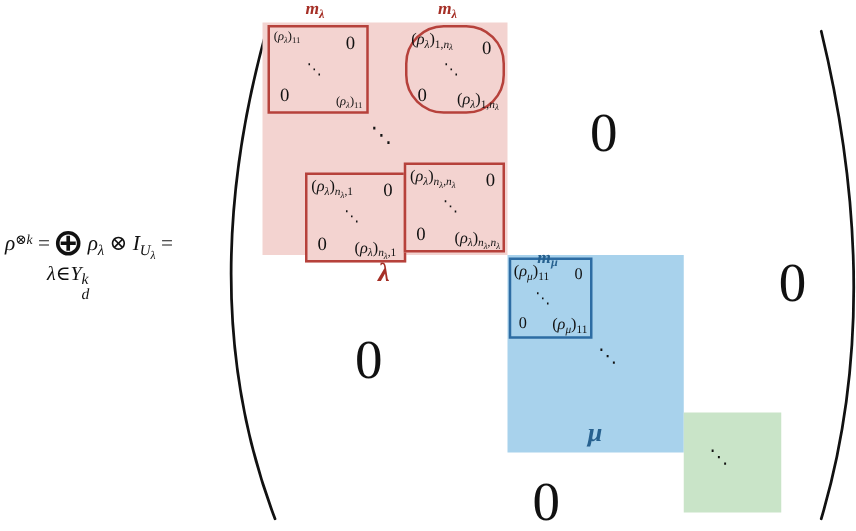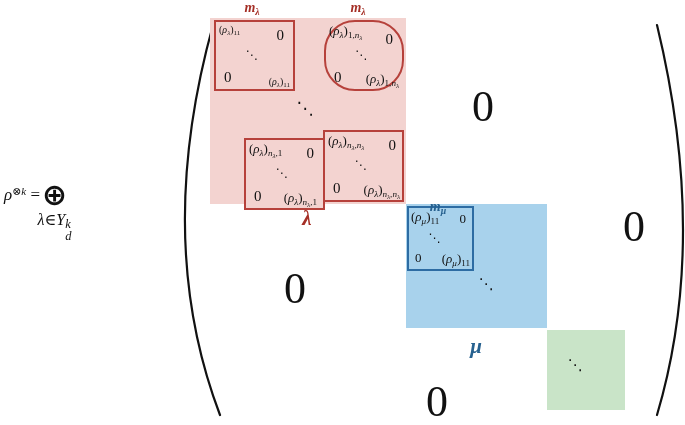--- a/index.html
+++ b/index.html
@@ -16,21 +16,21 @@
   
   .equation{position:absolute;left:4px;top:171px;height:48px;display:flex;align-items:center;white-space:nowrap;font-size:17px;}
   .eqgrp{display:inline-block;}
   .bigop{position:relative;display:inline-block;margin:0 3px 0 2px;text-align:center;}
   .oplus{font-size:30px;line-height:30px;font-weight:bold;font-family:"DejaVu Sans","DejaVu Serif",sans-serif;display:block;}
   .under{position:absolute;top:31px;left:50%;transform:translateX(-50%);font-size:16px;white-space:nowrap;}
   .stack{display:inline-flex;flex-direction:column;align-items:flex-start;font-size:78%;line-height:1;vertical-align:-3px;}
   
   .block{position:absolute;}
   .red-big{left:210px;top:18px;width:196px;height:186px;background:var(--red_fill,#f3d3d0);}
-  .blue-big{left:406px;top:204px;width:141px;height:124px;background:var(--blue_fill,#a8d2ec);}
+  .blue-big{left:406px;top:204px;width:141px;height:158px;background:var(--blue_fill,#a8d2ec);}
   .green-big{left:547px;top:330px;width:78px;height:80px;background:var(--green_fill,#c9e4c8);}
   .sq{position:absolute;background:var(--red_fill,#f3d3d0);}
   .red-sq{border:2px solid var(--red_border,#b6413b);}
   .blue-sq{border:2px solid var(--blue_border,#2d6ca3);background:var(--blue_fill,#a8d2ec);}
   .entry{white-space:nowrap;font-size:13.5px;}
   .entry-lg{font-size:10px;}
   .entry-bl{font-size:13px;}
   .p-tl{position:absolute;top:2px;left:3px;}
   .p-tr{position:absolute;top:5px;right:9px;}
   .p-c{position:absolute;top:50%;left:46%;transform:translate(-50%,-50%);}
@@ -56,20 +56,21 @@
 
   <div class="equation">
     <span class="eqgrp"><i>ρ</i><span class="sup"><span>⊗</span><i>k</i></span>&nbsp;<span>=</span></span>
     <span class="bigop">
       <span class="oplus">⊕</span>
       <span class="under"><i>λ</i><span>∈</span><i>Y</i><span class="stack">
             <i>k</i>
             <i>d</i>
           </span></span>
     </span>
+    <span class="eqgrp"><i>ρ</i><span class="sb"><i>λ</i></span>&nbsp;<span>⊗</span>&nbsp;<i>I</i><span class="sb"><i>U</i><span class="sb2"><i>λ</i></span></span>&nbsp;<span>=</span></span>
   </div>
 
   <svg class="parens" width="685" height="425" viewBox="0 0 685 425">
     <path d="M 213,25 Q 153.5,240 220,415" fill="none" stroke="#111" stroke-width="2.2" stroke-linecap="round"></path>
     <path d="M 657,25 Q 709,240 657,415" fill="none" stroke="#111" stroke-width="2.2" stroke-linecap="round"></path>
   </svg>
 
   <div class="block red-big">
 
     <div class="sq red-sq" style="left:4px;top:2px;width:77px;height:67px;">

